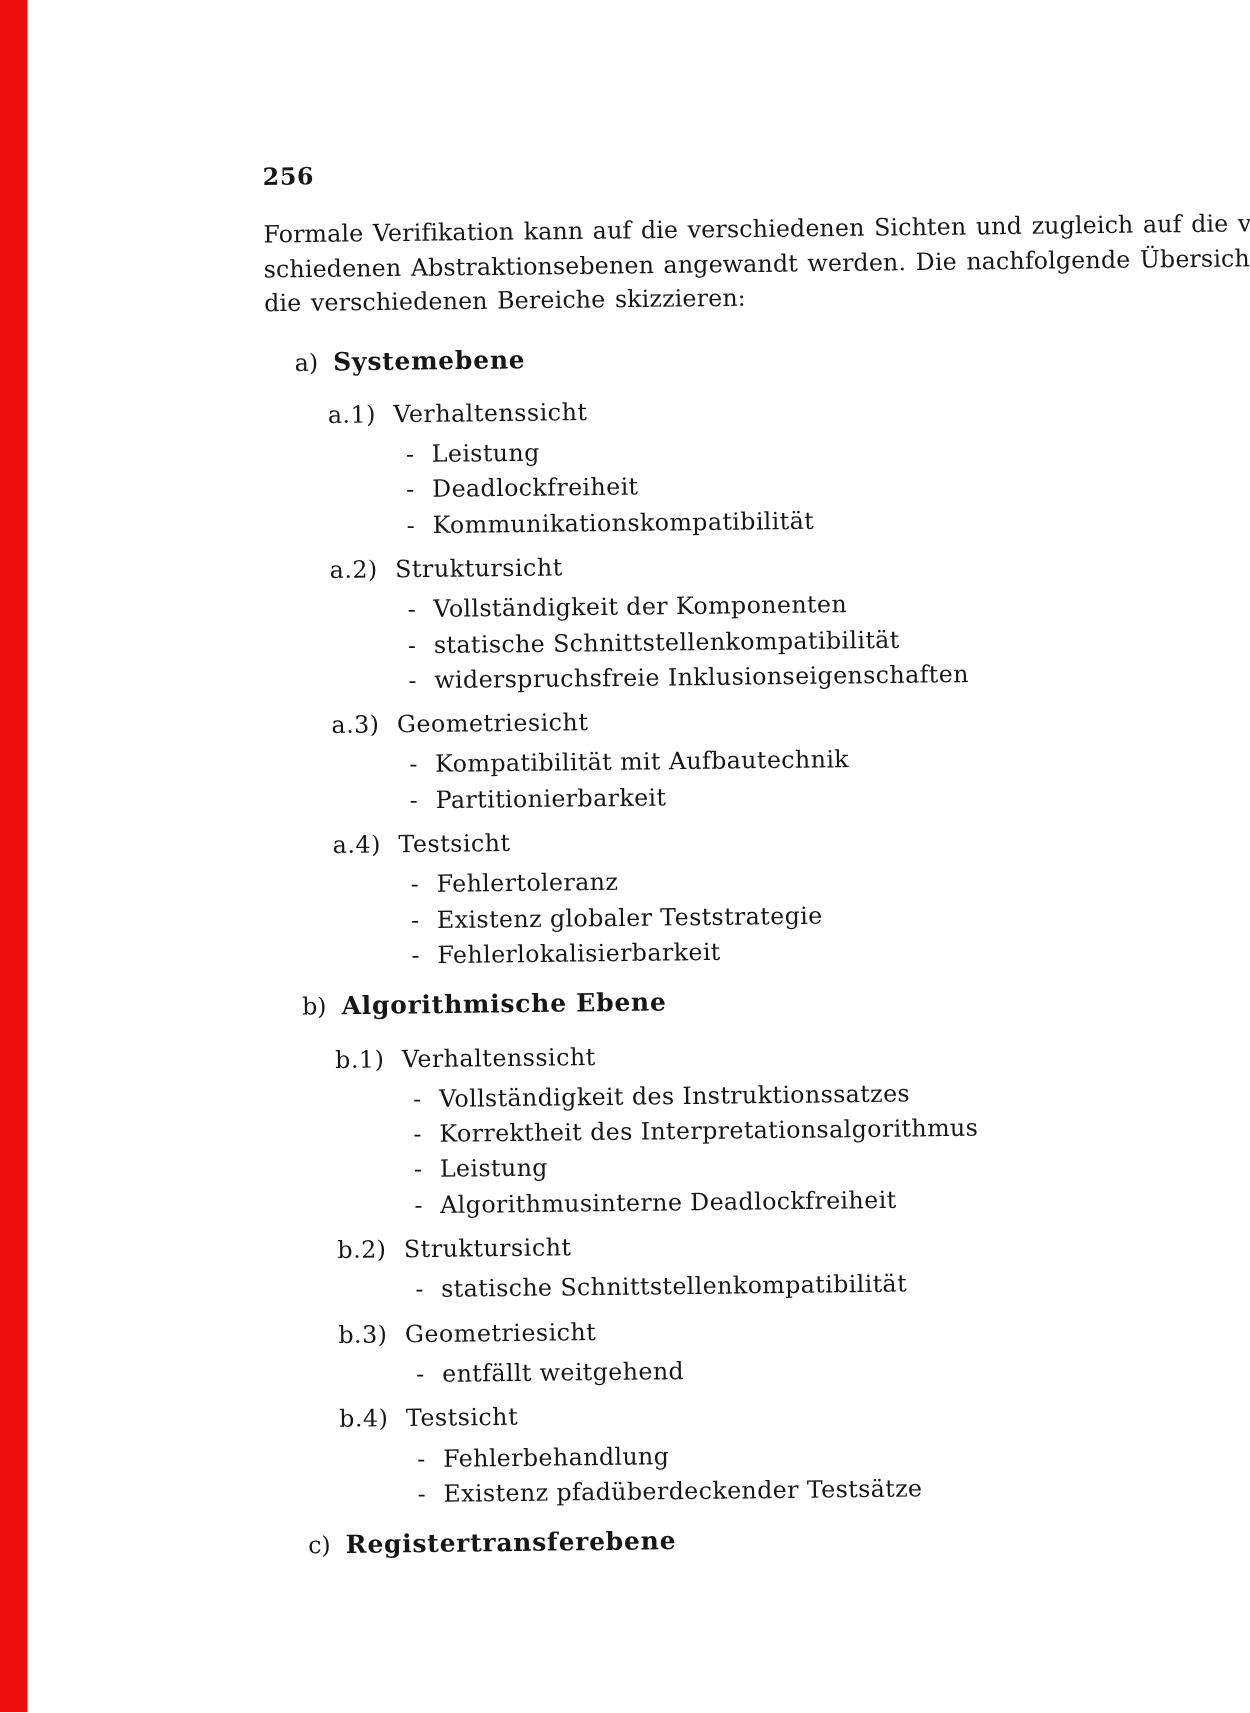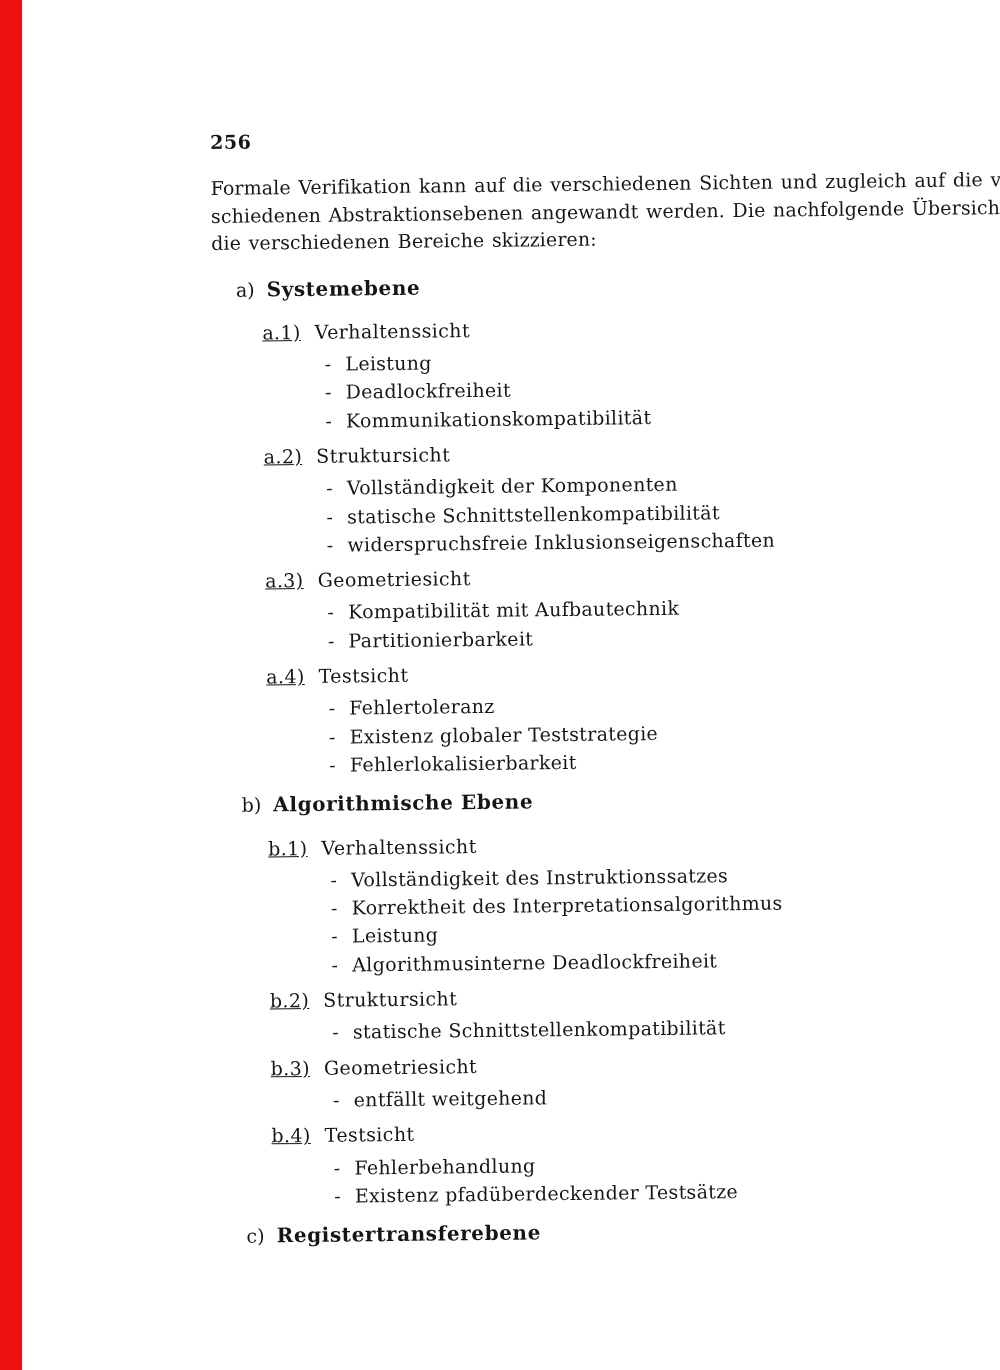--- a/index.html
+++ b/index.html
@@ -66,21 +66,21 @@
   }
   .sub {
     margin-top: 7px;
     line-height: 28.3px;
     padding-left: 50px;
     white-space: nowrap;
     font-size: 19px;
     letter-spacing: 0.4px;
   }
   .sub.after-sec { margin-top: 13px; }
-  .sub .mk { margin-right: 14px; text-decoration: underline; }
+  .sub .mk { margin-right: 14px; }
   .item {
     line-height: 28.3px;
     padding-left: 112px;
     white-space: nowrap;
     font-size: 19px;
     letter-spacing: 0.3px;
   }
   .item.first { margin-top: 4px; }
   .item .dash { margin-right: 14px; }
 </style>

